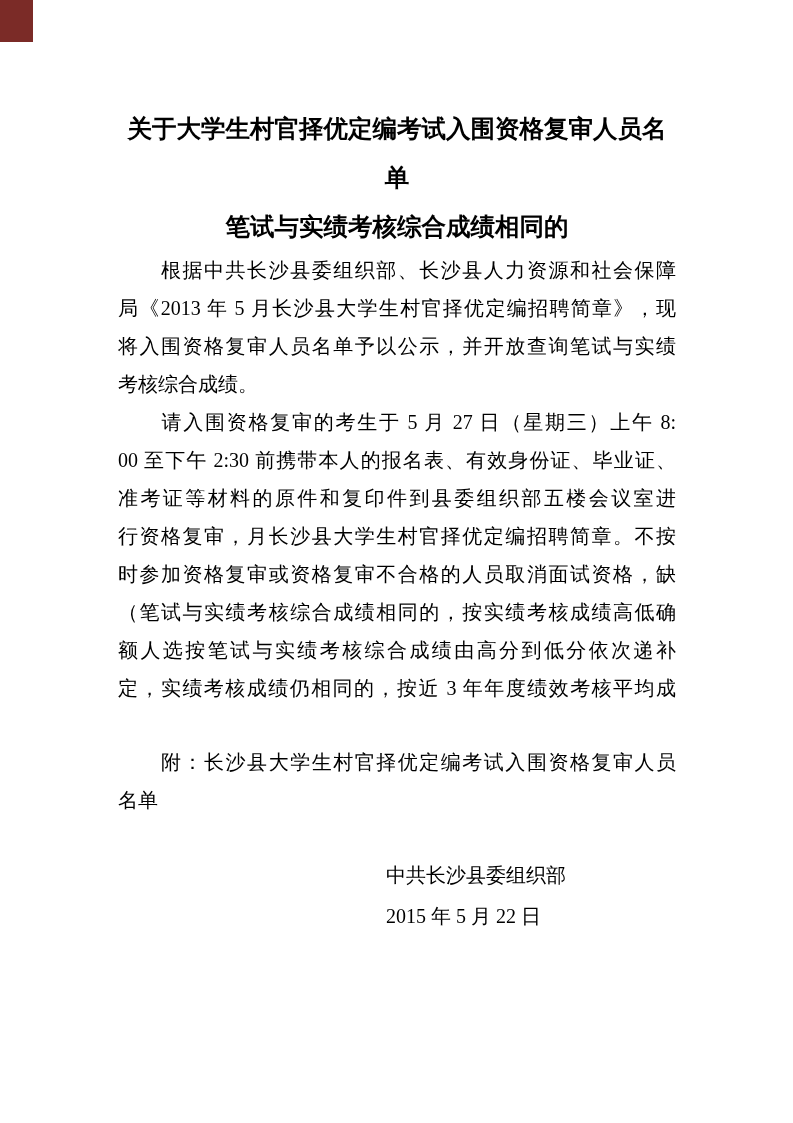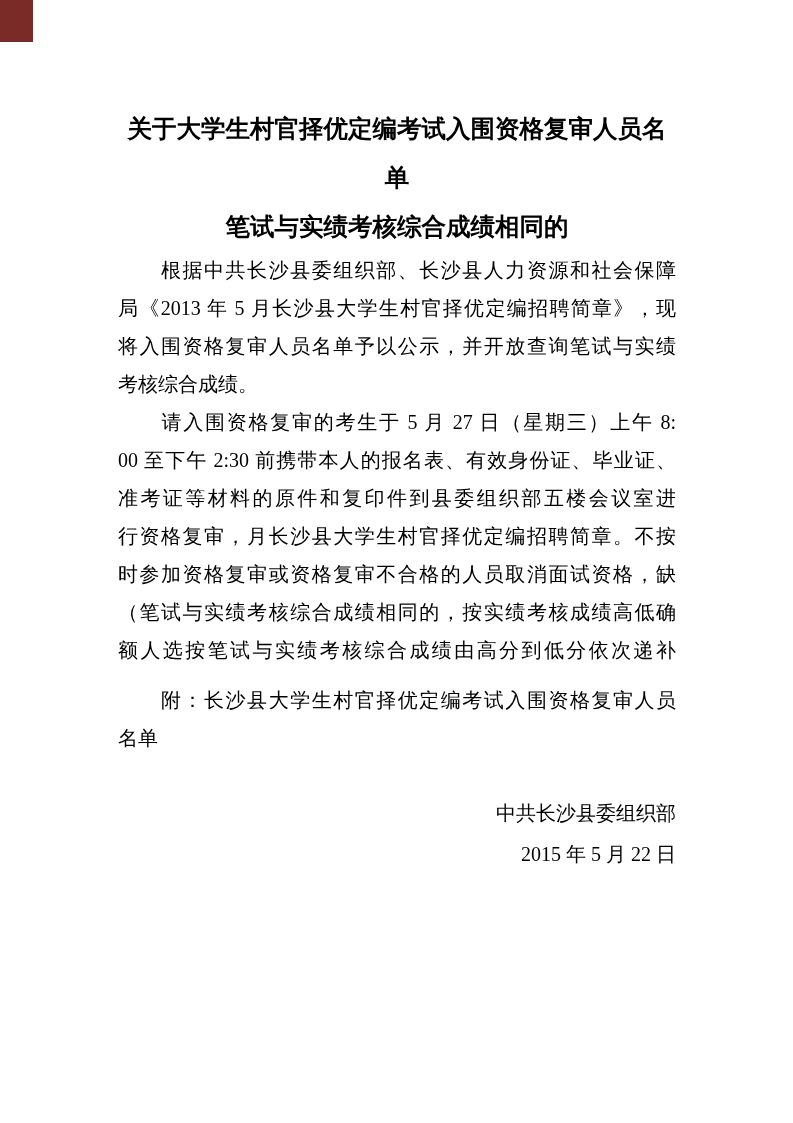--- a/index.html
+++ b/index.html
@@ -46,31 +46,31 @@
   .ln {
     width: 558px;
     white-space: nowrap;
   }
   .j {
     text-align: justify;
     text-align-last: justify;
     -moz-text-align-last: justify;
   }
   .attach-block {
-    margin-top: 12px;
+    margin-top: 36px;
     font-size: 20px;
     line-height: 38px;
   }
   .signature-block {
     margin-top: 36px;
     margin-left: auto;
     width: 290px;
     font-size: 20px;
     line-height: 41px;
-    text-align: right;
+    text-align: left;
   }
 </style>
 </head>
 <body>
 
 <div class="page">
   <div class="corner-mark"></div>
 
   <div class="content">
 
@@ -84,20 +84,21 @@
       <div class="ln j">局《2013 年 5 月长沙县大学生村官择优定编招聘简章》，现</div>
       <div class="ln j">将入围资格复审人员名单予以公示，并开放查询笔试与实绩</div>
       <div class="ln">考核综合成绩。</div>
       <div class="ln j">　　请入围资格复审的考生于 5 月 27 日（星期三）上午 8:</div>
       <div class="ln j">00 至下午 2:30 前携带本人的报名表、有效身份证、毕业证、</div>
       <div class="ln j">准考证等材料的原件和复印件到县委组织部五楼会议室进</div>
       <div class="ln j">行资格复审，月长沙县大学生村官择优定编招聘简章。不按</div>
       <div class="ln j">时参加资格复审或资格复审不合格的人员取消面试资格，缺</div>
       <div class="ln j">（笔试与实绩考核综合成绩相同的，按实绩考核成绩高低确</div>
       <div class="ln j">额人选按笔试与实绩考核综合成绩由高分到低分依次递补</div>
+      <div class="ln j">定，实绩考核成绩仍相同的，按近 3 年年度绩效考核平均成</div>
     </div>
 
     <div class="attach-block">
       <div class="ln j">　　附：长沙县大学生村官择优定编考试入围资格复审人员</div>
       <div class="ln">名单</div>
     </div>
 
     <div class="signature-block">
       <div>中共长沙县委组织部</div>
       <div>2015 年 5 月 22 日</div>

